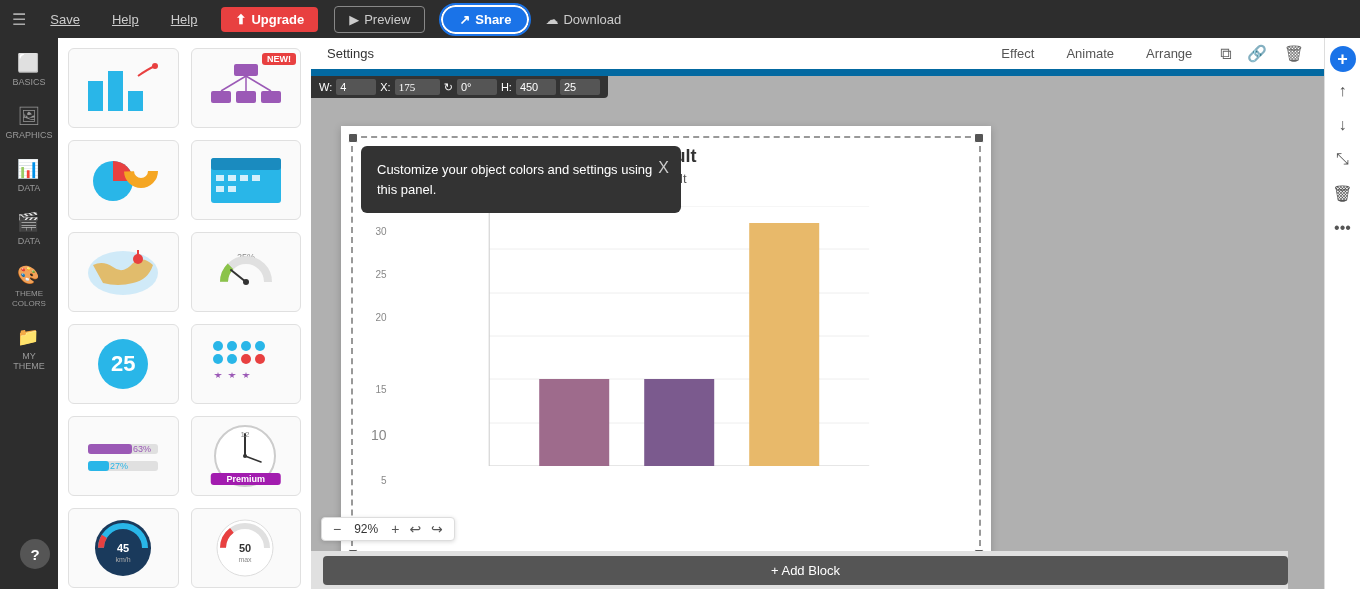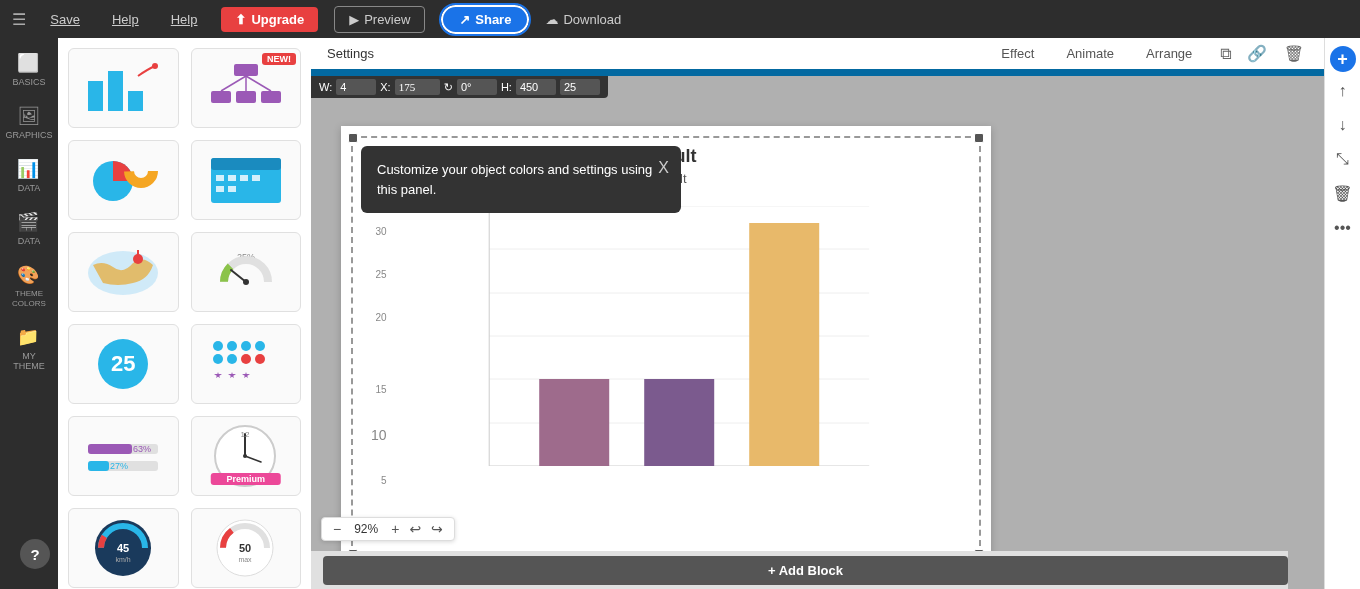--- a/index.html
+++ b/index.html
@@ -30,21 +30,21 @@
     .sidebar-icon-item .icon-sym { font-size: 18px; }
 
     
     .left-panel {
       width: 253px; background: #fff; display: grid; grid-template-columns: 1fr 1fr; gap: 12px; padding: 10px; overflow-y: auto; flex-shrink: 0;
     }
     .panel-item {
       border: 1px solid #e0e0e0; border-radius: 6px; overflow: hidden; cursor: pointer; display: flex; align-items: center; justify-content: center; height: 80px; background: #fafafa; position: relative;
     }
     .new-badge { position: absolute; top: 4px; right: 4px; background: #e84040; color: #fff; font-size: 9px; font-weight: bold; padding: 1px 5px; border-radius: 3px; }
-    .premium-badge { position: absolute; bottom: 4px; left: 50%; transform: translateX(-50%); background: #ec4899; color: #fff; font-size: 9px; font-weight: bold; padding: 1px 16px; border-radius: 3px; white-space: nowrap; }
+    .premium-badge { position: absolute; bottom: 4px; left: 50%; transform: translateX(-50%); background: #a21caf; color: #fff; font-size: 9px; font-weight: bold; padding: 1px 16px; border-radius: 3px; white-space: nowrap; }
 
     
     .canvas-area {
       flex: 1; display: flex; flex-direction: column; overflow: hidden;
     }
     .settings-bar {
       height: 38px; background: #fff; border-bottom: 7px solid #0369a1; display: flex; align-items: center; padding: 0 16px; gap: 16px;
     }
     .settings-label { font-size: 13px; color: #333; font-weight: 500; flex: 1; }
     .settings-action { font-size: 13px; color: #555; cursor: pointer; padding: 4px 8px; border-radius: 3px; }
@@ -78,21 +78,21 @@
     .tooltip-box {
       position: absolute; top: 80px; left: 50px; background: #333; color: #fff; border-radius: 6px; padding: 14px 16px; width: 320px; font-size: 13px; line-height: 1.5; z-index: 20;
     }
     .tooltip-close { position: absolute; top: 10px; right: 12px; cursor: pointer; color: #ccc; font-size: 16px; }
 
     
     .chart-container { padding: 20px 30px 60px 30px; width: 100%; }
     .chart-title { text-align: center; font-size: 18px; font-weight: bold; color: #333; margin-bottom: 4px; }
     .chart-subtitle { text-align: center; font-size: 13px; color: #555; margin-bottom: 20px; }
     .add-block-btn {
-      background: #555; color: #fff; border: none; border-radius: 4px; padding: 7px 24px; font-size: 13px; font-weight: 700; cursor: pointer; display: flex; align-items: center; gap: 6px; width: 100%;
+      background: #555; color: #fff; border: none; border-radius: 4px; padding: 7px 24px; font-size: 13px; font-weight: 400; cursor: pointer; display: flex; align-items: center; gap: 6px; width: 100%;
       justify-content: center;
       margin-left: 12px;
     }
     .zoom-btn { background: none; border: none; cursor: pointer; color: #555; font-size: 14px; padding: 0 3px; }
 
     
     .right-sidebar {
       width: 36px; background: #fff; border-left: 1px solid #ddd; display: flex; flex-direction: column; align-items: center; padding-top: 8px; gap: 4px;
     }
     .right-btn { background: none; border: none; cursor: pointer; color: #555; font-size: 16px; padding: 6px; border-radius: 4px; }

